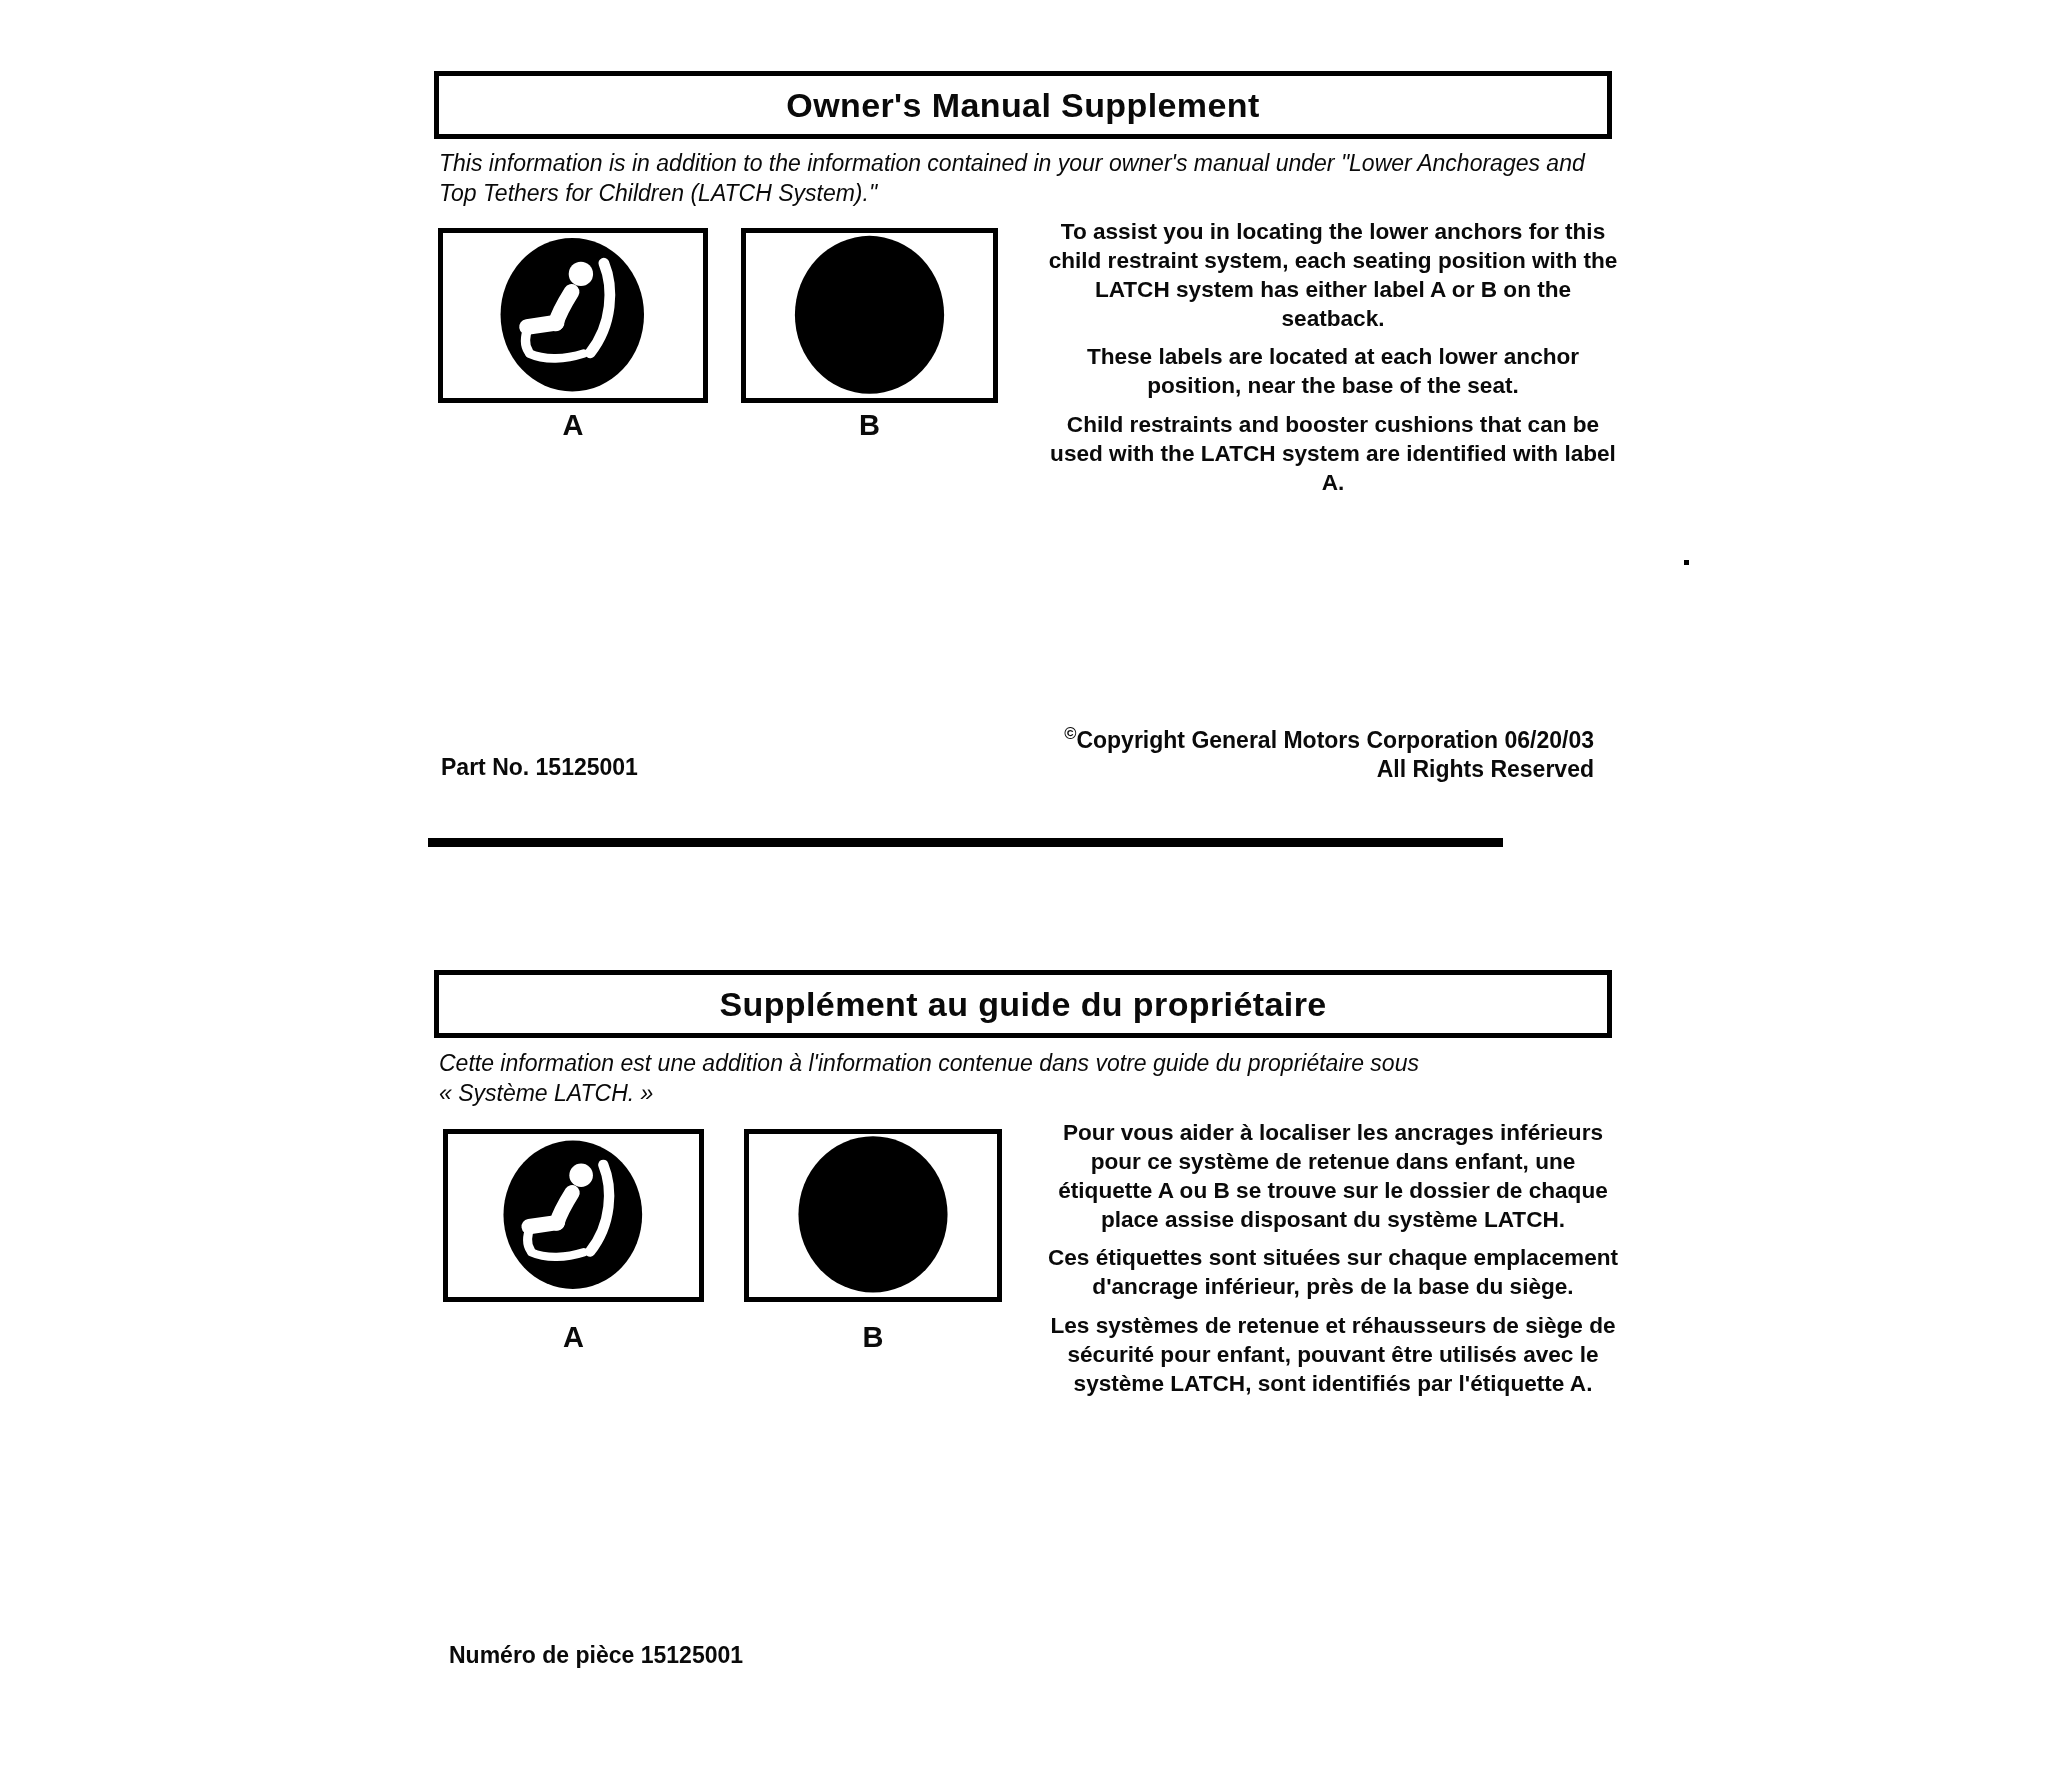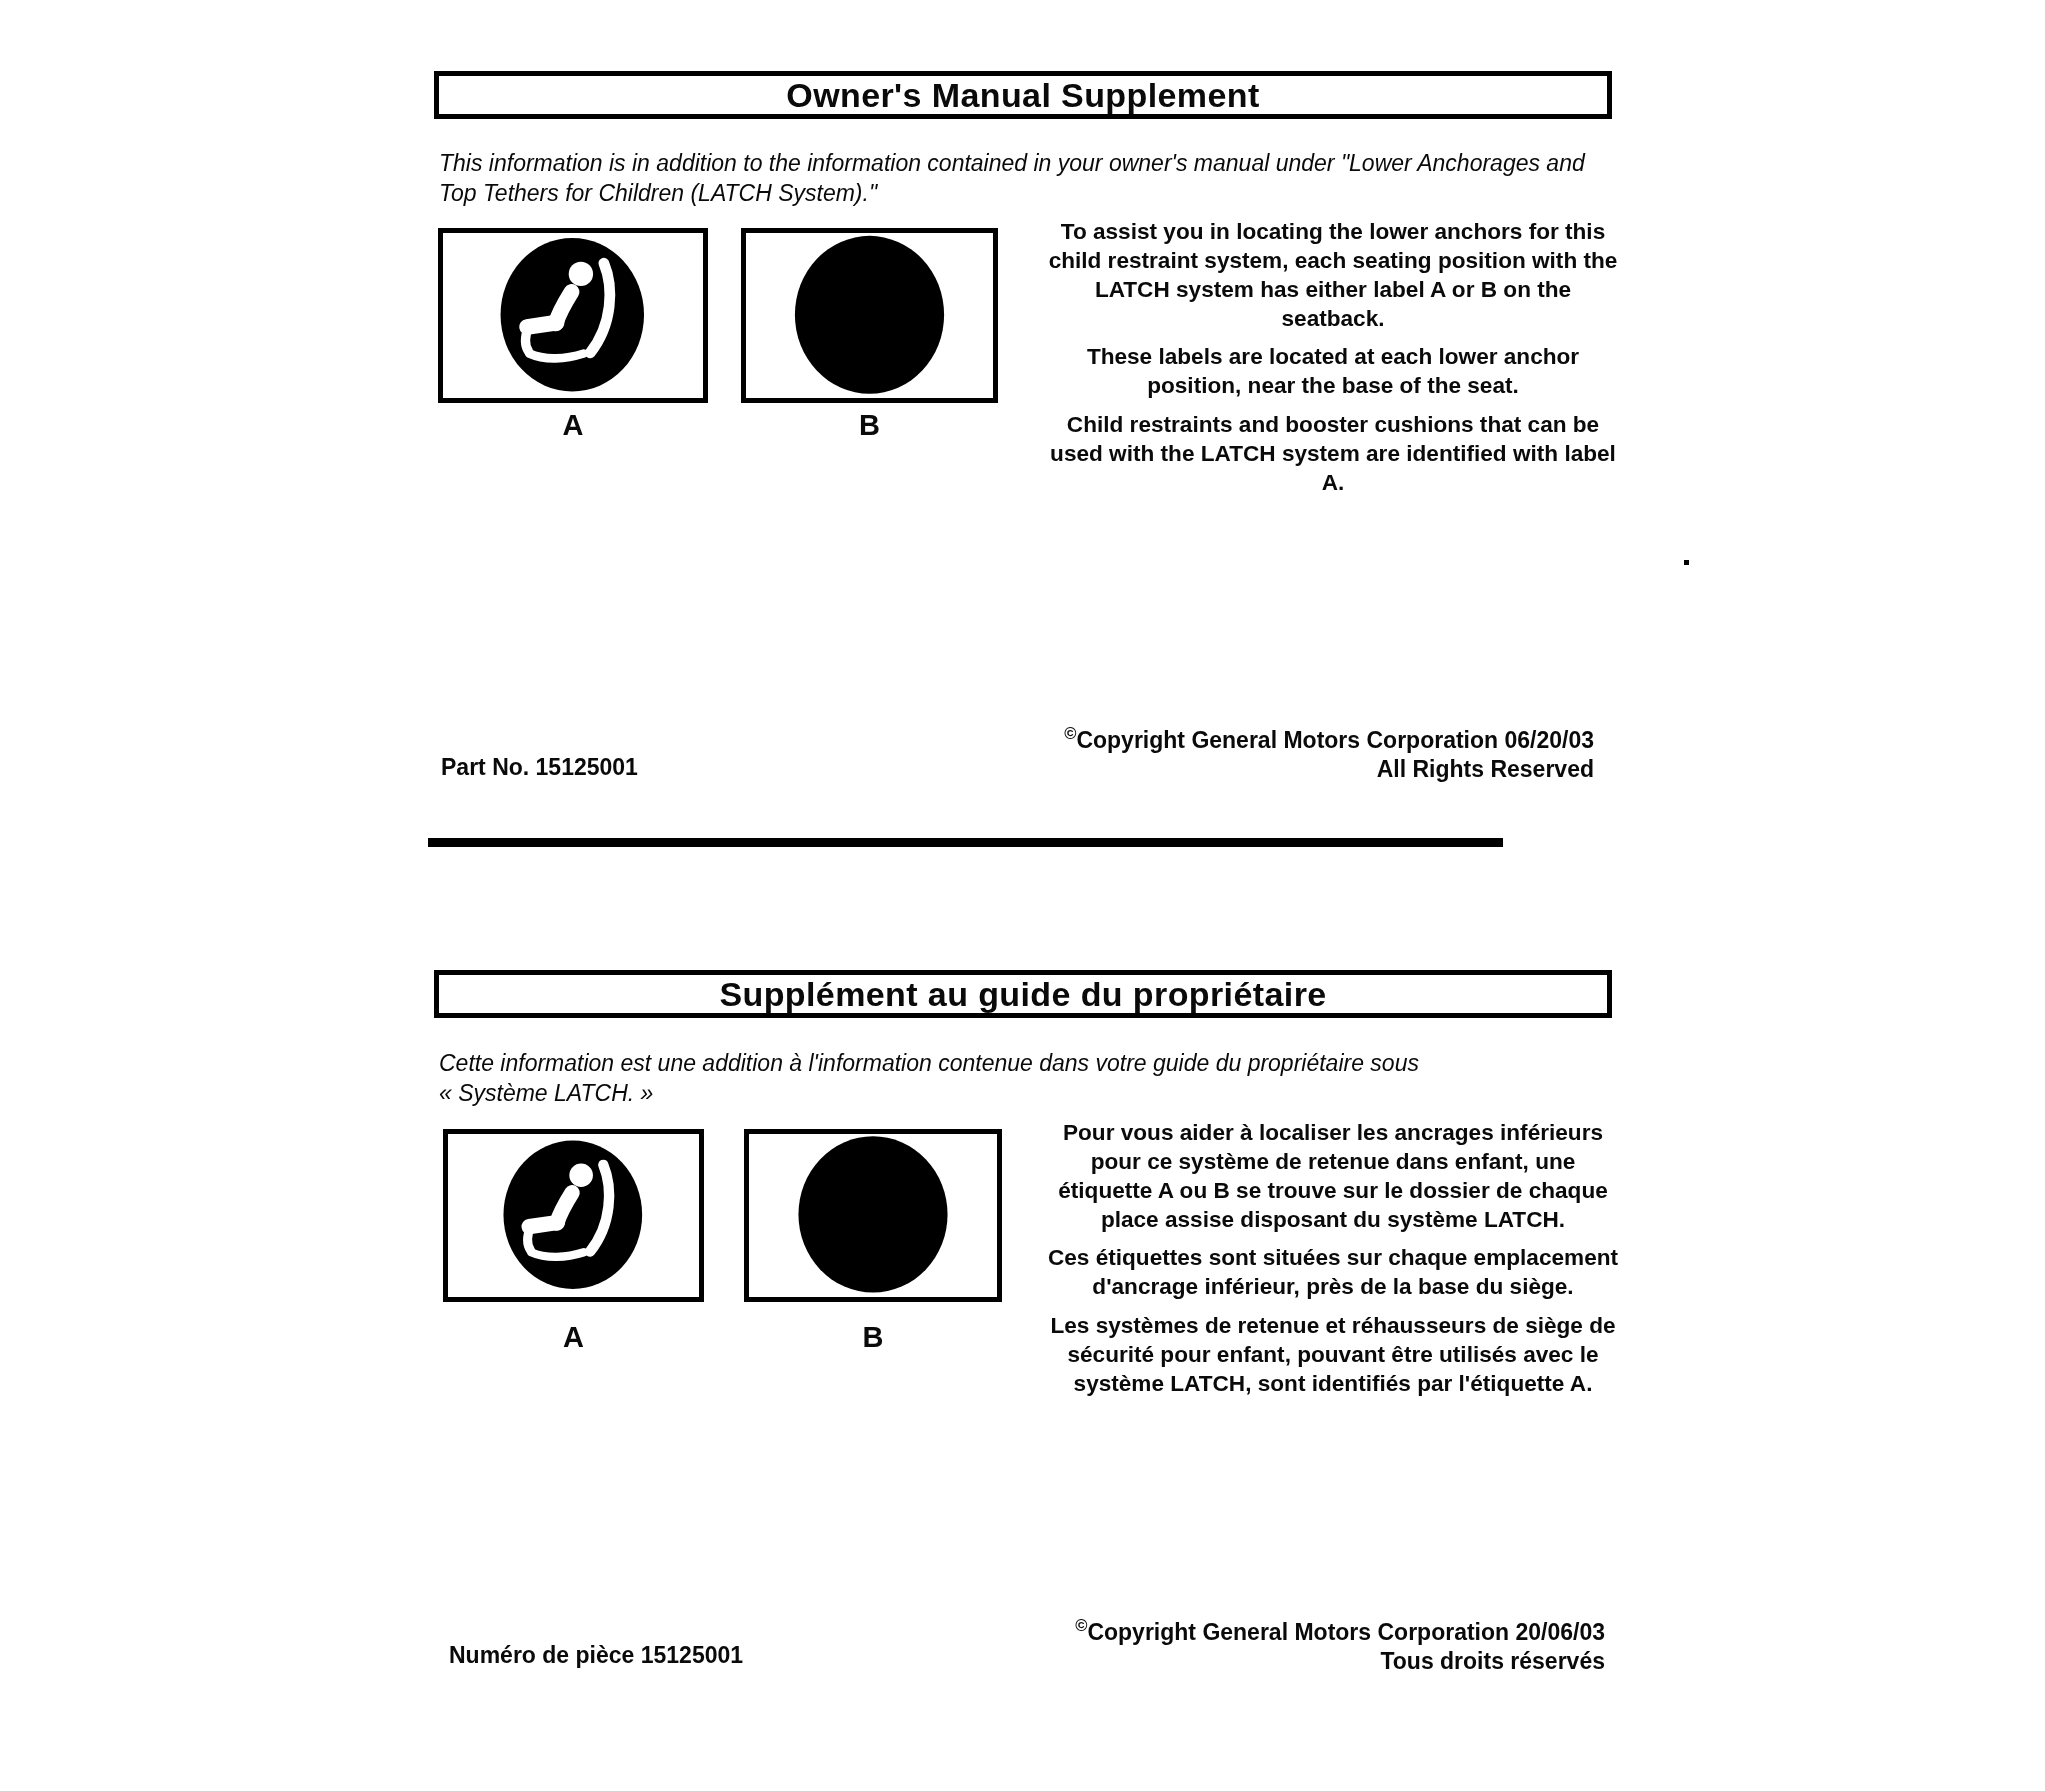--- a/index.html
+++ b/index.html
@@ -14,21 +14,21 @@
     background: #ffffff;
     color: #0a0a0a;
     font-family: "Liberation Sans", sans-serif;
     overflow: hidden;
   }
   
   .title-box {
     position: absolute;
     left: 434px;
     width: 1178px;
-    height: 48px;
+    height: 68px;
     border: 5.7px solid #000;
     box-sizing: border-box;
     display: flex;
     align-items: center;
     justify-content: center;
     background: #fff;
   }
   .title-box.en { top: 71px; }
   .title-box.fr { top: 970px; }
   .section-title {
@@ -202,19 +202,15 @@
   <div class="fig-label fr-b">B</div>
 
   <div class="text-col fr">
     <p>Pour vous aider à localiser les ancrages inférieurs pour ce système de retenue dans enfant, une étiquette A ou B se trouve sur le dossier de chaque place assise disposant du système LATCH.</p>
     <p>Ces étiquettes sont situées sur chaque emplacement d'ancrage inférieur, près de la base du siège.</p>
     <p>Les systèmes de retenue et réhausseurs de siège de sécurité pour enfant, pouvant être utilisés avec le système LATCH, sont identifiés par l'étiquette A.</p>
   </div>
 
   <div class="part-no fr">Numéro de pièce 15125001</div>
 
-  <div class="copyright fr">
-    <div><sup>©</sup><span>Copyright General Motors Corporation 20/06/03</span></div>
-    <div>Tous droits réservés</div>
-  </div>
 
 </div>
 
 
 </body></html>

